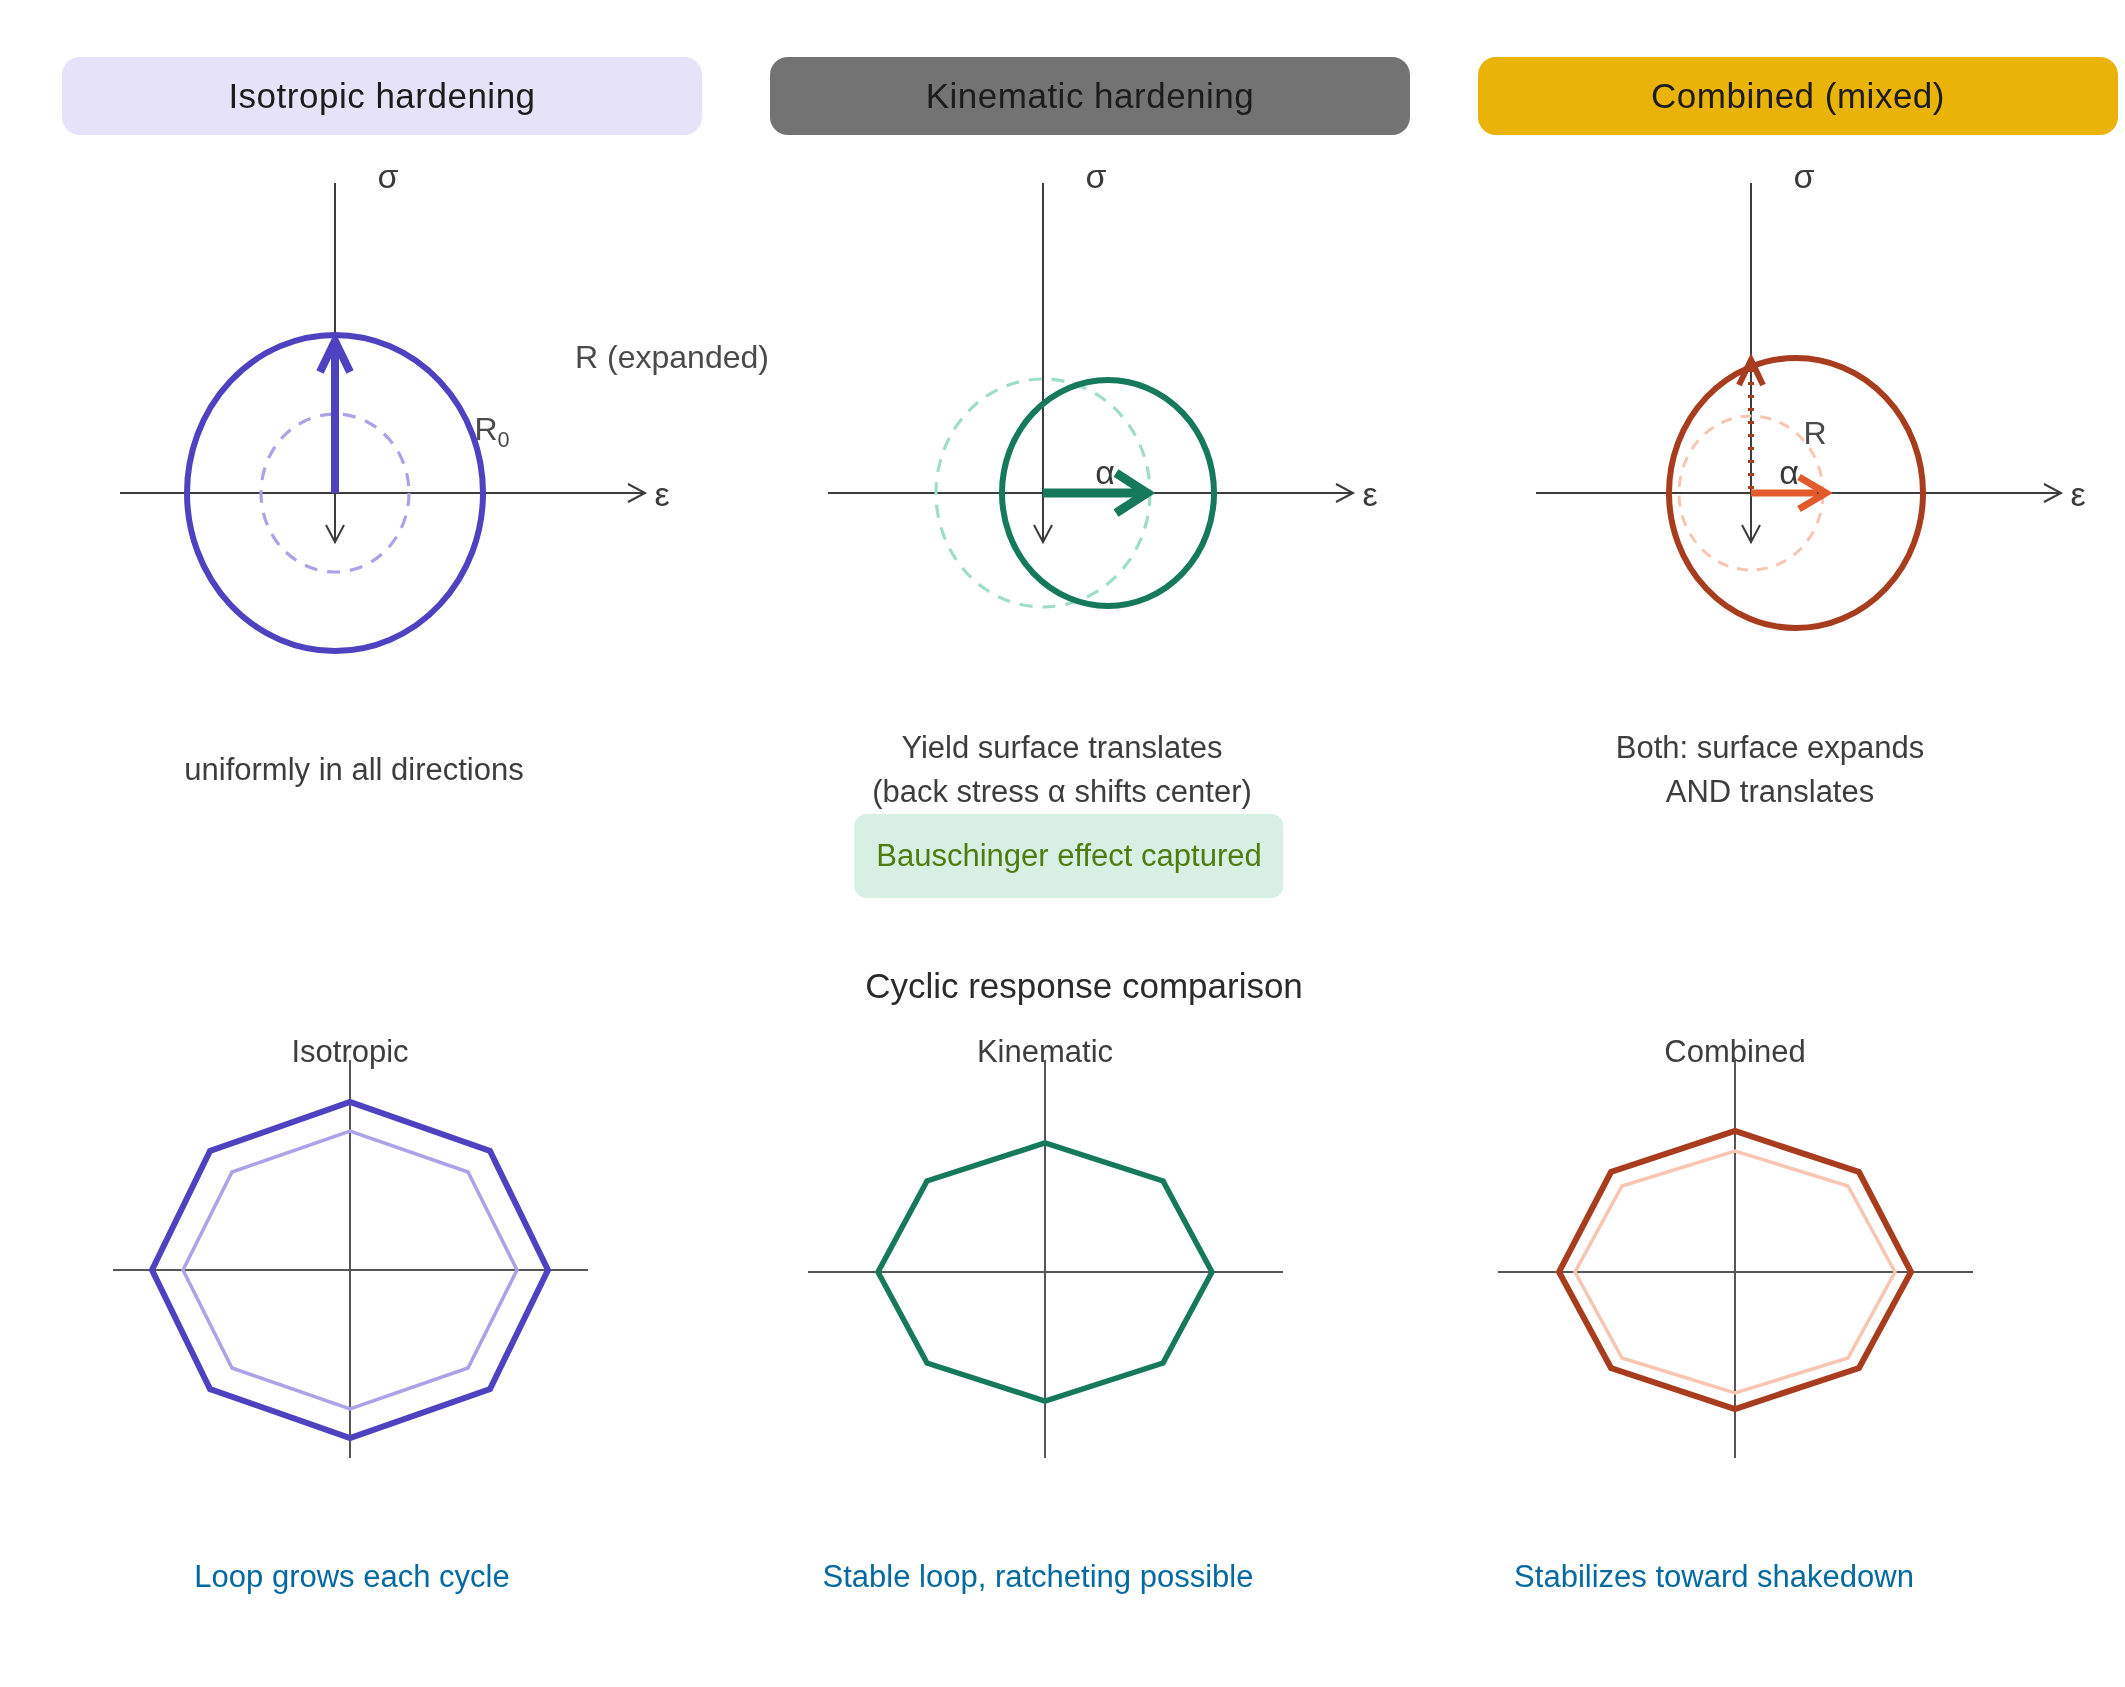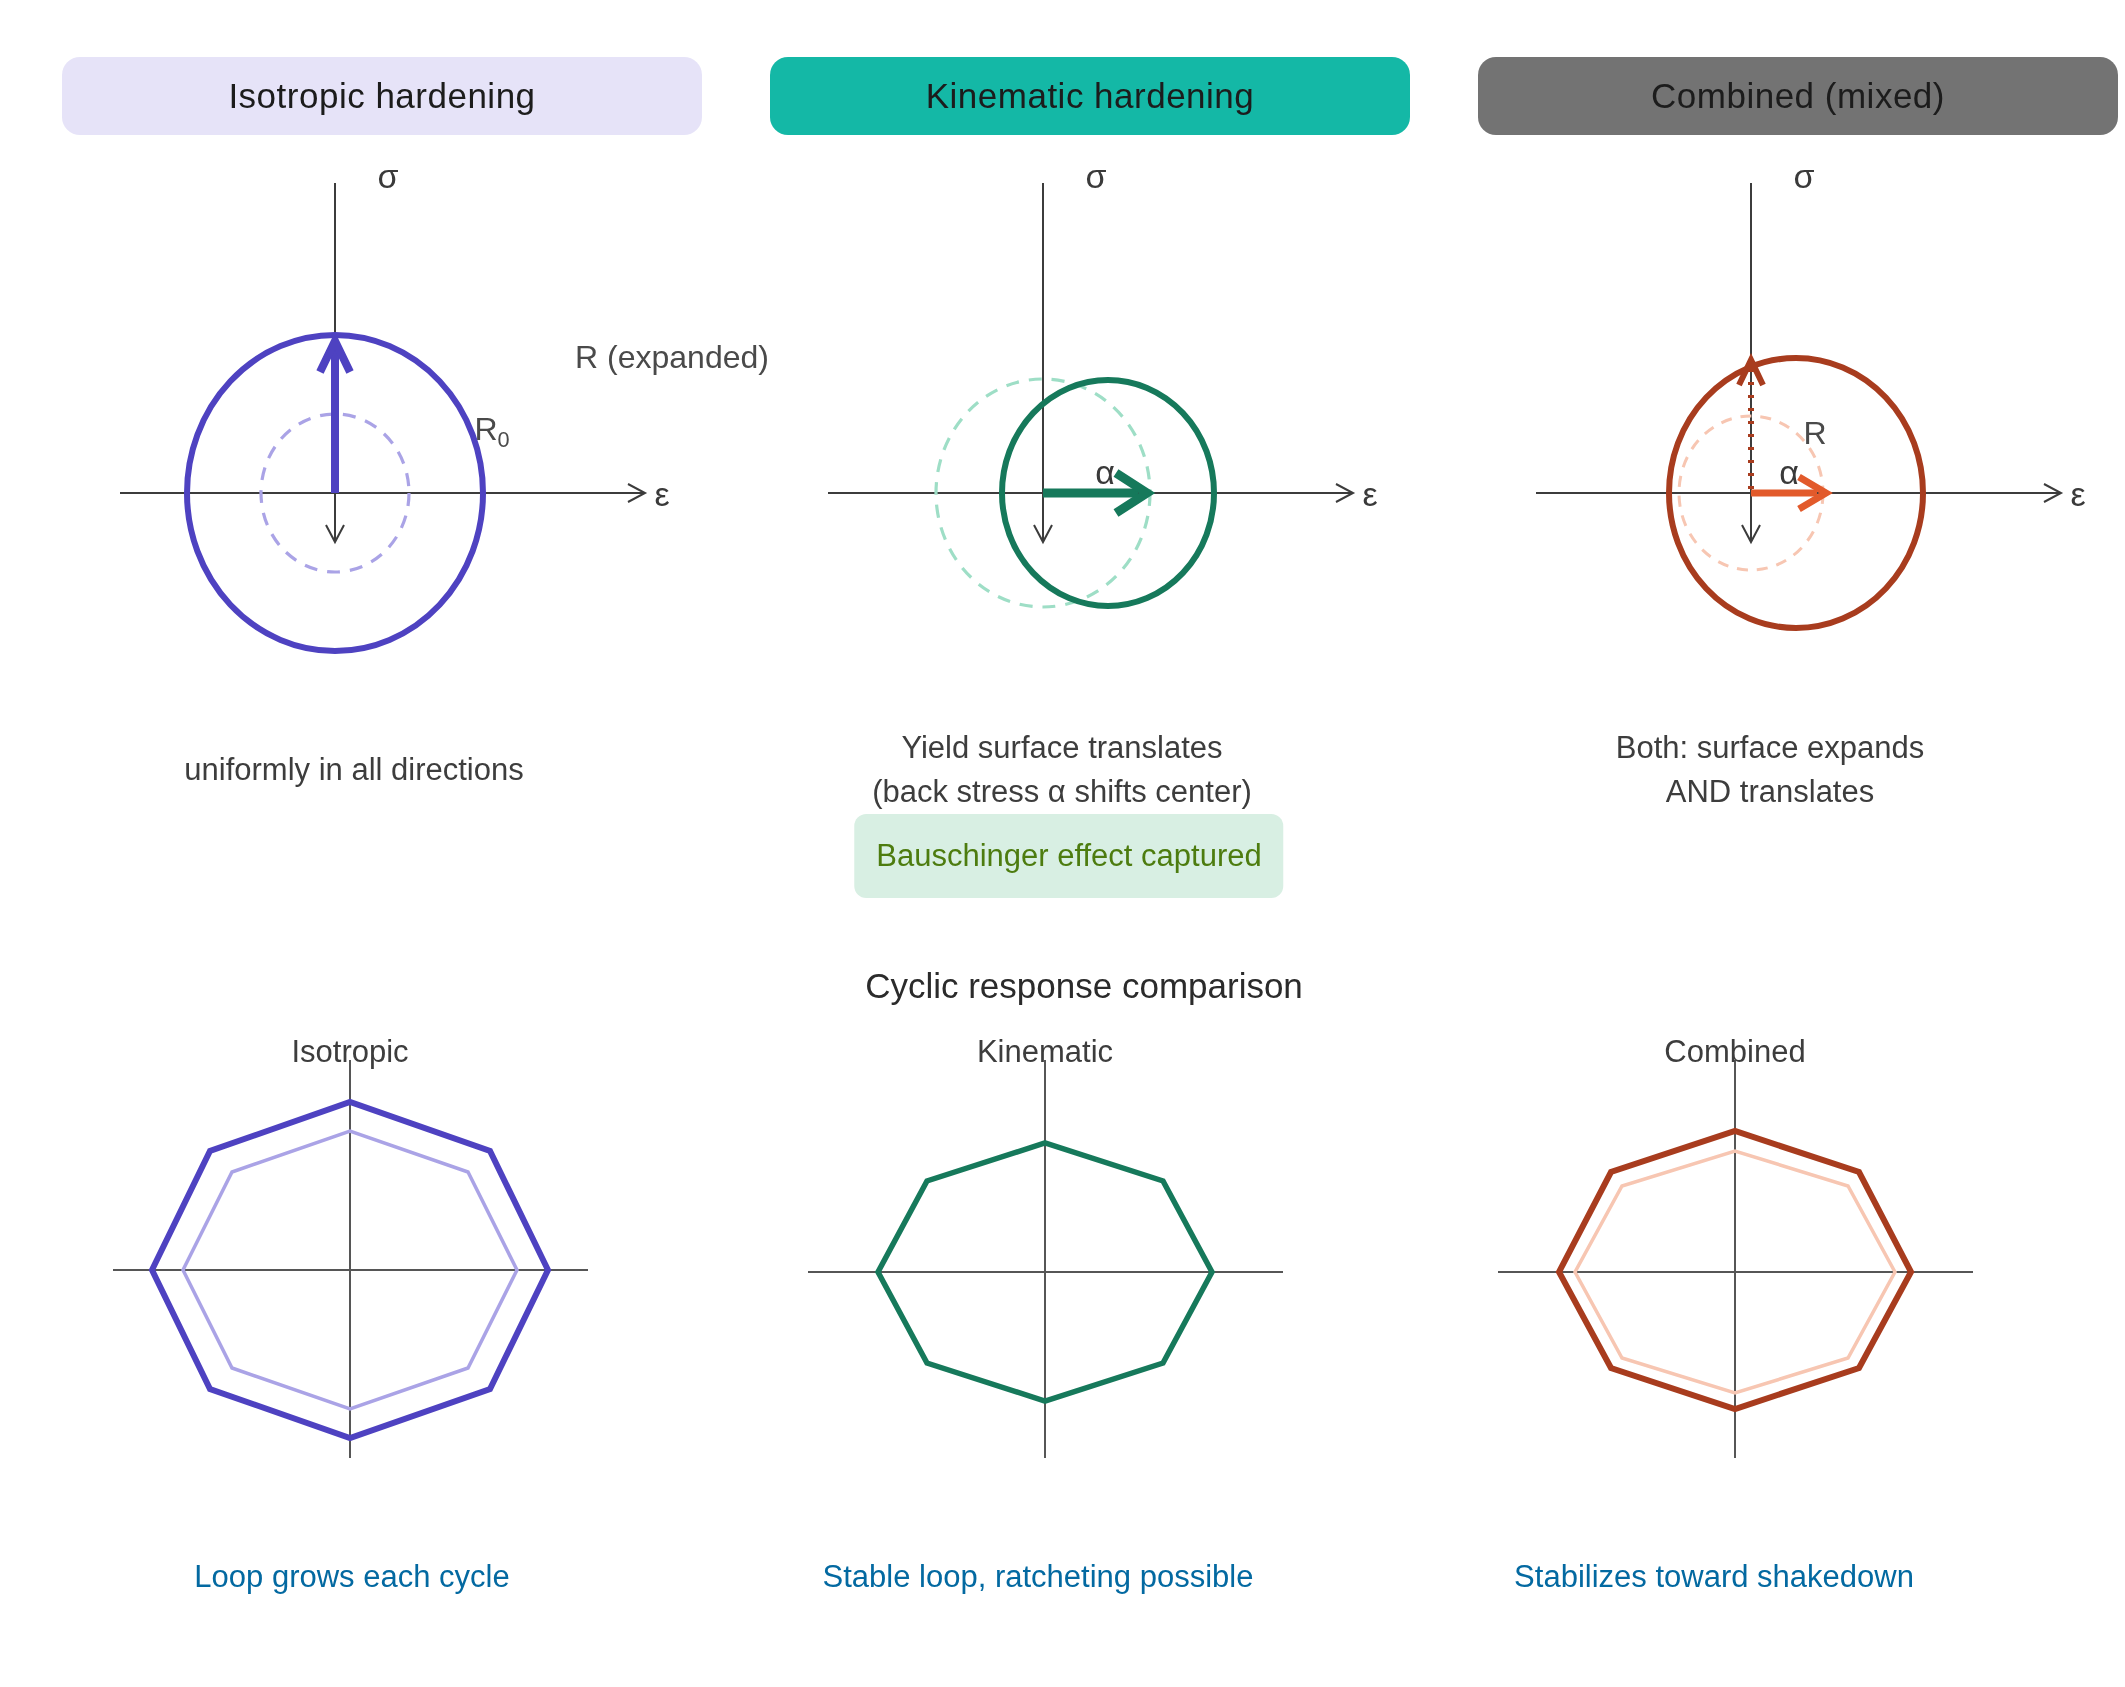--- a/index.html
+++ b/index.html
@@ -8,22 +8,22 @@
     font-family:"Liberation Sans","DejaVu Sans",sans-serif;color:#3d3d3d;
     overflow:hidden;
   }
   .abs{position:absolute;transform:translate(-50%,-50%);white-space:nowrap;}
   .header-pill{
     height:78px;width:640px;border-radius:18px;
     display:flex;align-items:center;justify-content:center;
     font-size:35px;color:#1c1c1c;letter-spacing:0.5px;
   }
   .pill-isotropic{background:#e6e3f8;}
-  .pill-kinematic{background:#14b8a6;}
-  .pill-combined{background:#737373;}
+  .pill-kinematic{background:#737373;}
+  .pill-combined{background:#eab308;}
   .greek-label{font-size:34px;color:#3a3a3a;}
   .r-label{font-size:32px;color:#4a4a4a;}
   .r-label sub{font-size:0.68em;}
   .caption{
     font-size:31px;color:#3d3d3d;text-align:center;line-height:44px;white-space:nowrap;
   }
   .highlight-pill{
     background:#d8efe3;border-radius:12px;padding:24px 22px;
     font-size:31px;color:#4d7c0f;
   }

